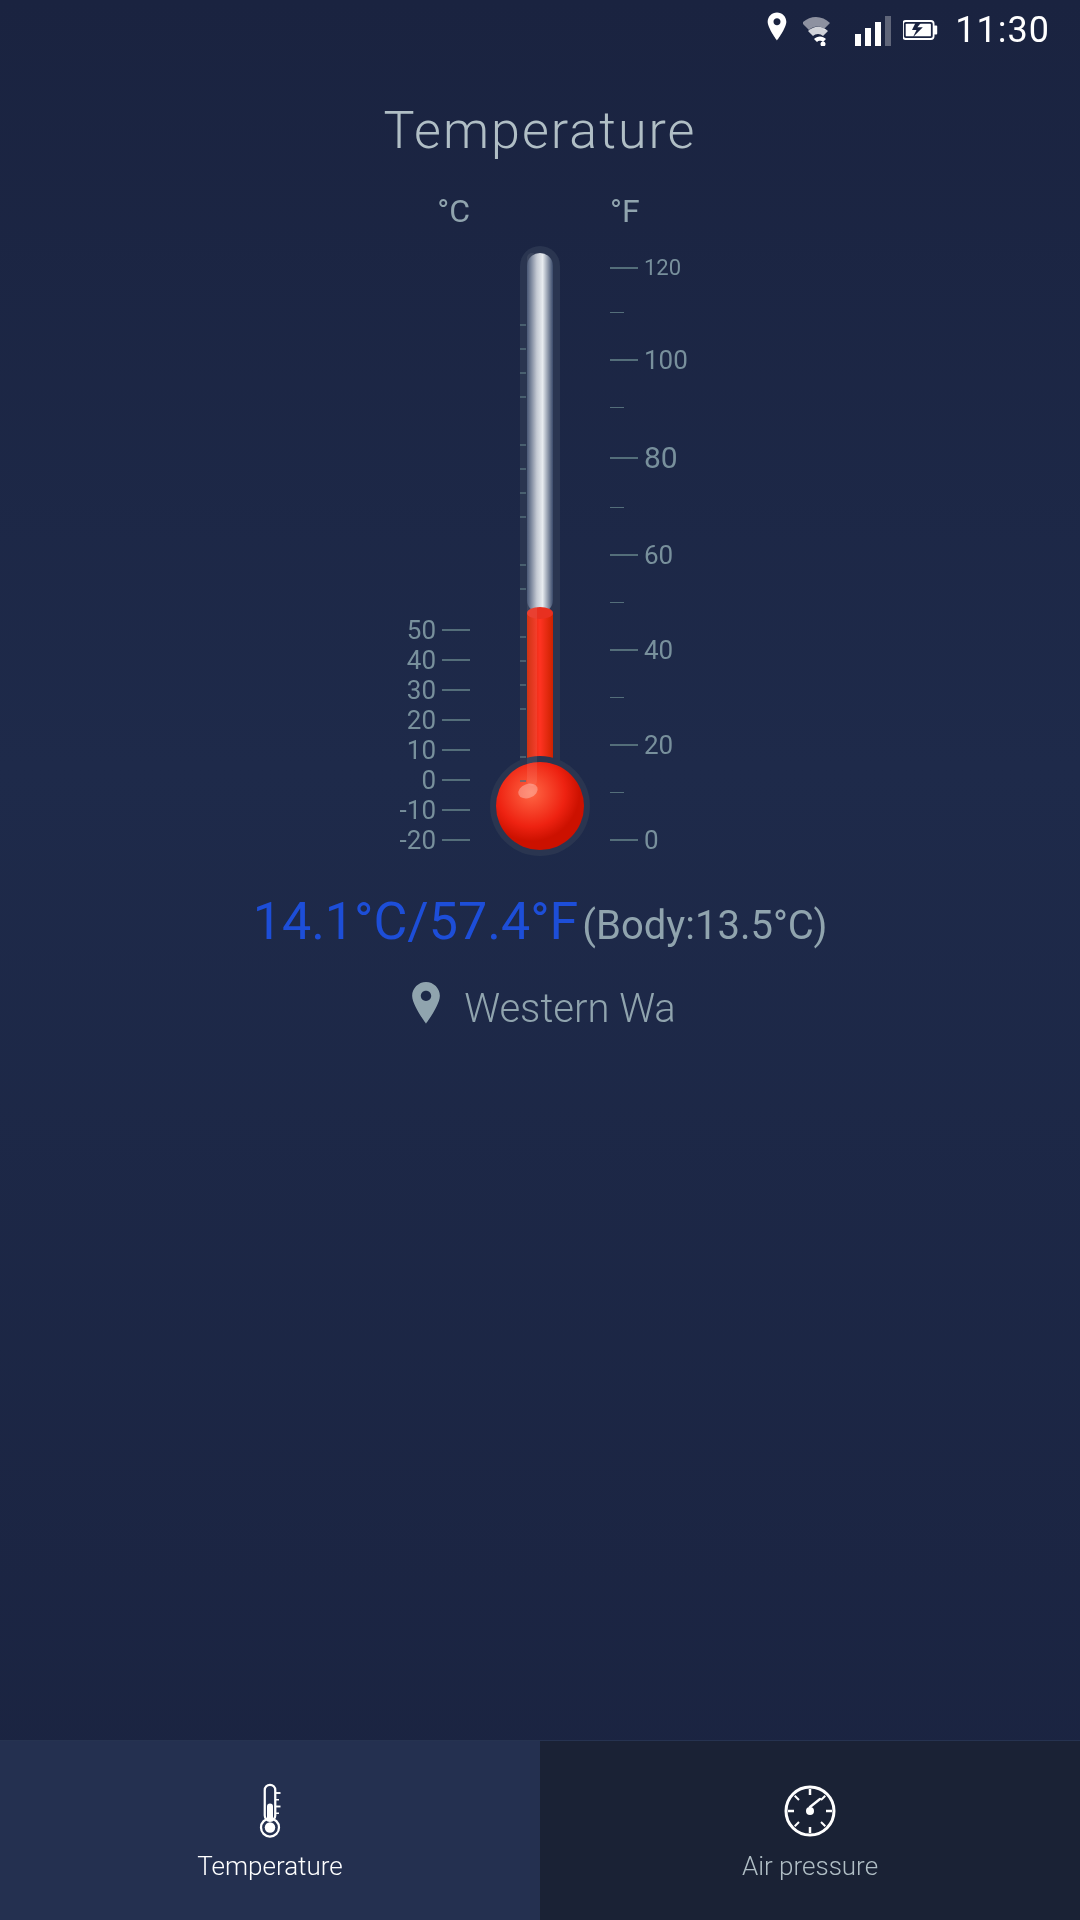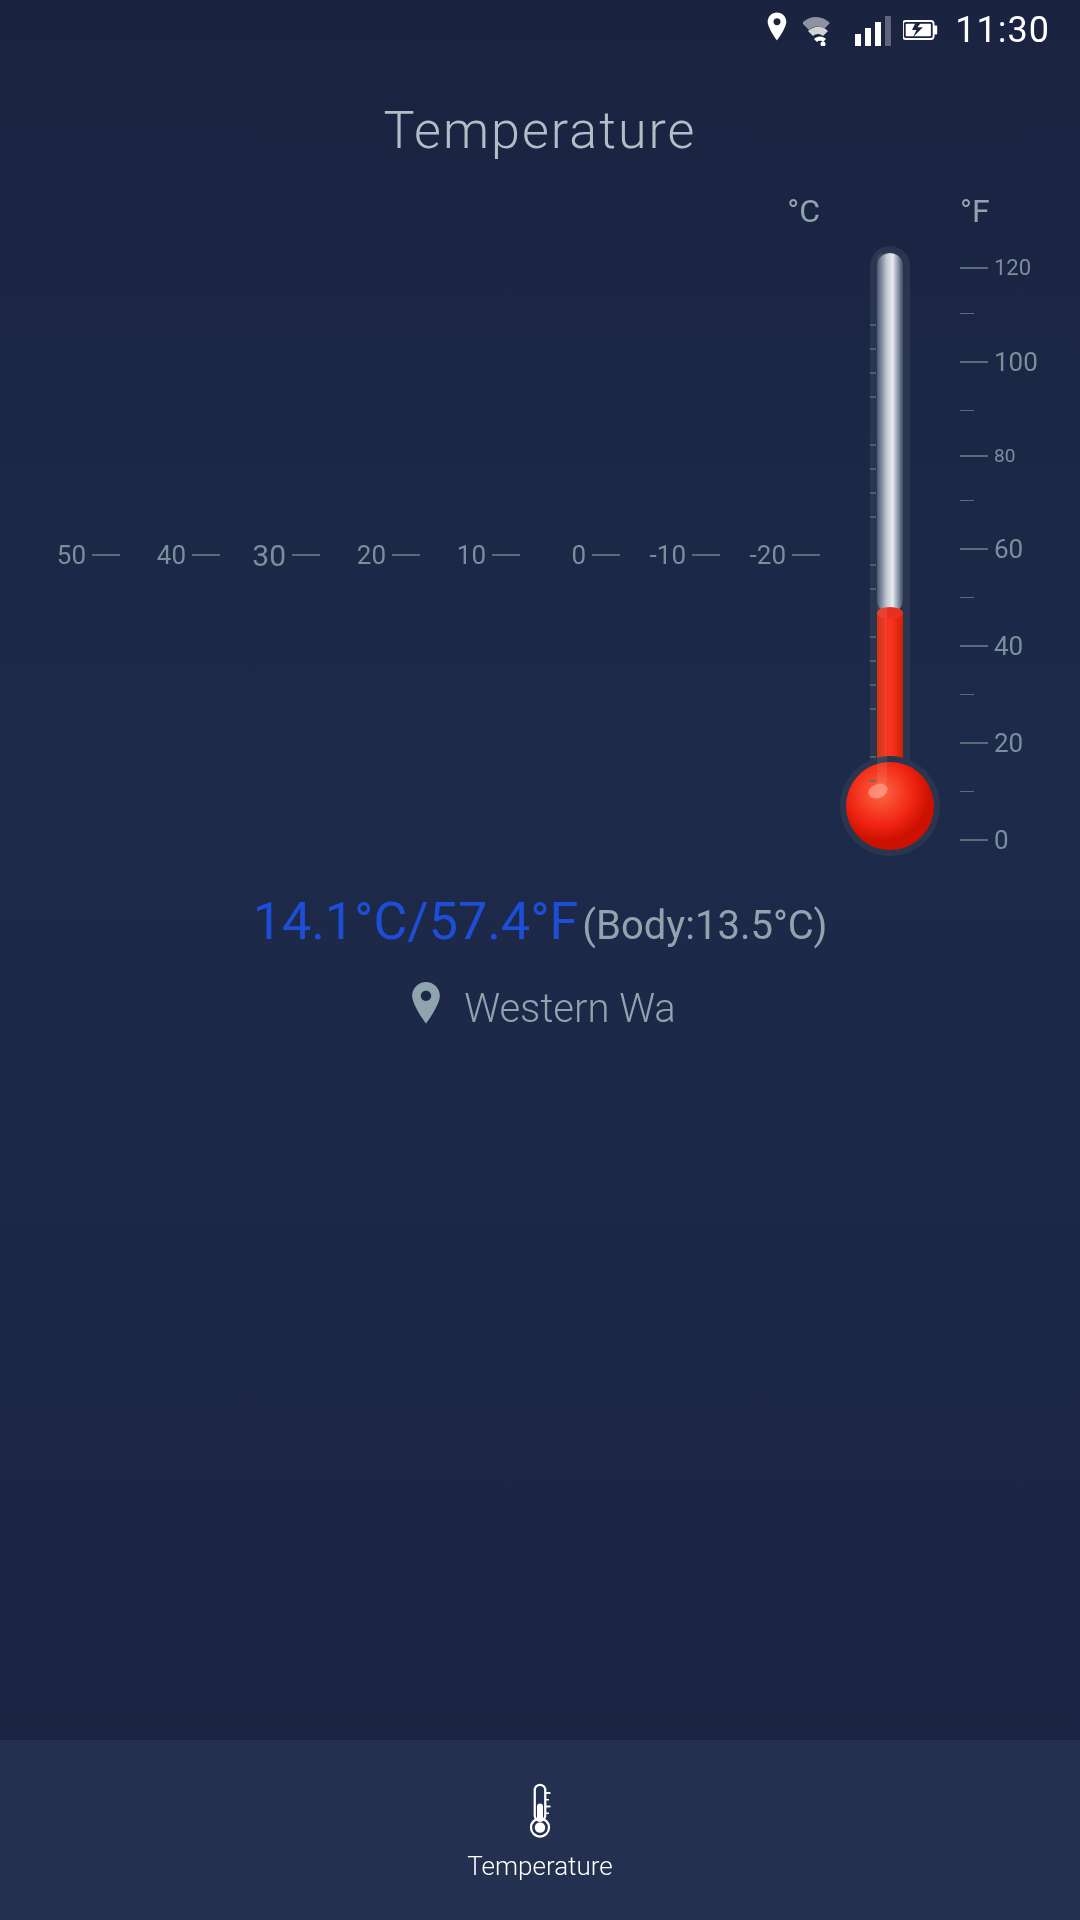--- a/index.html
+++ b/index.html
@@ -154,34 +154,34 @@
 </div>
 
 <div class="page-title">Temperature</div>
 
 <div class="full-thermo-area">
   <div class="scales-and-thermo">
 
     <div style="display:flex; flex-direction:column; align-items:flex-end; padding-right:10px; padding-top:0px;">
       <div style="font-size:32px; color:#90a4ae; margin-bottom:14px; height:60px; display:flex; align-items:center;">°C</div>
 
-      <div style="display:flex; flex-direction:row; height:600px; justify-content:flex-end;">
+      <div style="display:flex; flex-direction:column; height:600px; justify-content:flex-end;">
 
         <div style="display:flex; align-items:center; gap:6px;">
           <span style="font-size:26px; color:#78909c; min-width:66px; text-align:right;">50</span>
           <div style="width:28px; height:2px; background:#546e7a;"></div>
         </div>
 
         <div style="display:flex; align-items:center; gap:6px;">
           <span style="font-size:26px; color:#78909c; min-width:66px; text-align:right;">40</span>
           <div style="width:28px; height:2px; background:#546e7a;"></div>
         </div>
 
         <div style="display:flex; align-items:center; gap:6px;">
-          <span style="font-size:30px; color:#78909c; min-width:66px; text-align:right;">30</span>
+          <span style="font-size:26px; color:#78909c; min-width:66px; text-align:right;">30</span>
           <div style="width:28px; height:2px; background:#546e7a;"></div>
         </div>
 
         <div style="display:flex; align-items:center; gap:6px;">
           <span style="font-size:26px; color:#78909c; min-width:66px; text-align:right;">20</span>
           <div style="width:28px; height:2px; background:#546e7a;"></div>
         </div>
 
         <div style="display:flex; align-items:center; gap:6px;">
           <span style="font-size:26px; color:#78909c; min-width:66px; text-align:right;">10</span>
@@ -285,21 +285,21 @@
         <div style="display:flex; align-items:center; gap:6px;">
           <div style="width:28px; height:2px; background:#546e7a;"></div>
           <span style="font-size:26px; color:#78909c; min-width:66px;">100</span>
         </div>
         <div style="display:flex; align-items:center; gap:6px;">
           <div style="width:14px; height:1.5px; background:#546e7a;"></div>
         </div>
 
         <div style="display:flex; align-items:center; gap:6px;">
           <div style="width:28px; height:2px; background:#546e7a;"></div>
-          <span style="font-size:19px; color:#78909c; min-width:66px;">80</span>
+          <span style="font-size:30px; color:#78909c; min-width:66px;">80</span>
         </div>
         <div style="display:flex; align-items:center; gap:6px;">
           <div style="width:14px; height:1.5px; background:#546e7a;"></div>
         </div>
 
         <div style="display:flex; align-items:center; gap:6px;">
           <div style="width:28px; height:2px; background:#546e7a;"></div>
           <span style="font-size:26px; color:#78909c; min-width:66px;">60</span>
         </div>
         <div style="display:flex; align-items:center; gap:6px;">
@@ -354,15 +354,31 @@
       <circle cx="30" cy="62" r="7" fill="white"></circle>
       <line x1="37" y1="16" x2="44" y2="16" stroke="white" stroke-width="2.5"></line>
       <line x1="37" y1="25" x2="42" y2="25" stroke="white" stroke-width="2"></line>
       <line x1="37" y1="34" x2="44" y2="34" stroke="white" stroke-width="2.5"></line>
       <line x1="37" y1="43" x2="42" y2="43" stroke="white" stroke-width="2"></line>
     </svg>
     <span class="nav-label">Temperature</span>
   </div>
 
 
+  <div class="nav-item">
+    <svg class="nav-icon" viewBox="0 0 60 60" fill="none" xmlns="http://www.w3.org/2000/svg">
+      <circle cx="30" cy="30" r="24" stroke="white" stroke-width="3" fill="none"></circle>
+      <circle cx="30" cy="30" r="4" fill="white"></circle>
+      <line x1="30" y1="8" x2="30" y2="14" stroke="white" stroke-width="2.5"></line>
+      <line x1="30" y1="46" x2="30" y2="52" stroke="white" stroke-width="2.5"></line>
+      <line x1="8" y1="30" x2="14" y2="30" stroke="white" stroke-width="2.5"></line>
+      <line x1="46" y1="30" x2="52" y2="30" stroke="white" stroke-width="2.5"></line>
+      <line x1="14.7" y1="14.7" x2="19" y2="19" stroke="white" stroke-width="2"></line>
+      <line x1="41" y1="41" x2="45.3" y2="45.3" stroke="white" stroke-width="2"></line>
+      <line x1="45.3" y1="14.7" x2="41" y2="19" stroke="white" stroke-width="2"></line>
+      <line x1="19" y1="41" x2="14.7" y2="45.3" stroke="white" stroke-width="2"></line>
+      <line x1="30" y1="26" x2="40" y2="18" stroke="white" stroke-width="2.5" stroke-linecap="round"></line>
+    </svg>
+    <span class="nav-label">Air pressure</span>
+  </div>
 
 
 </div>
 
 </body></html>

